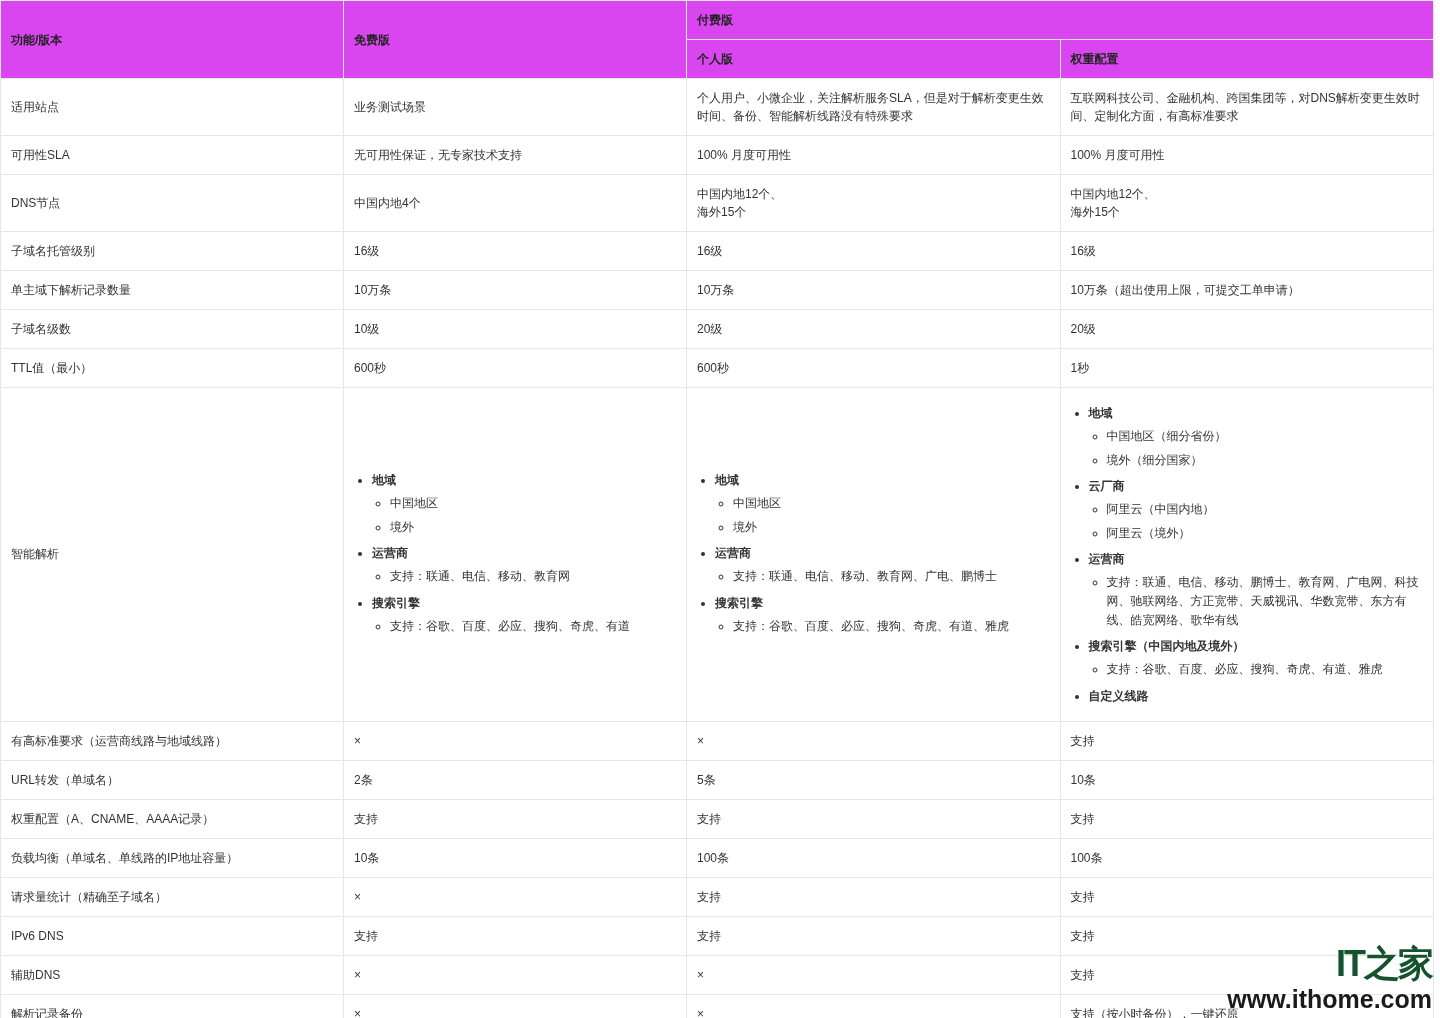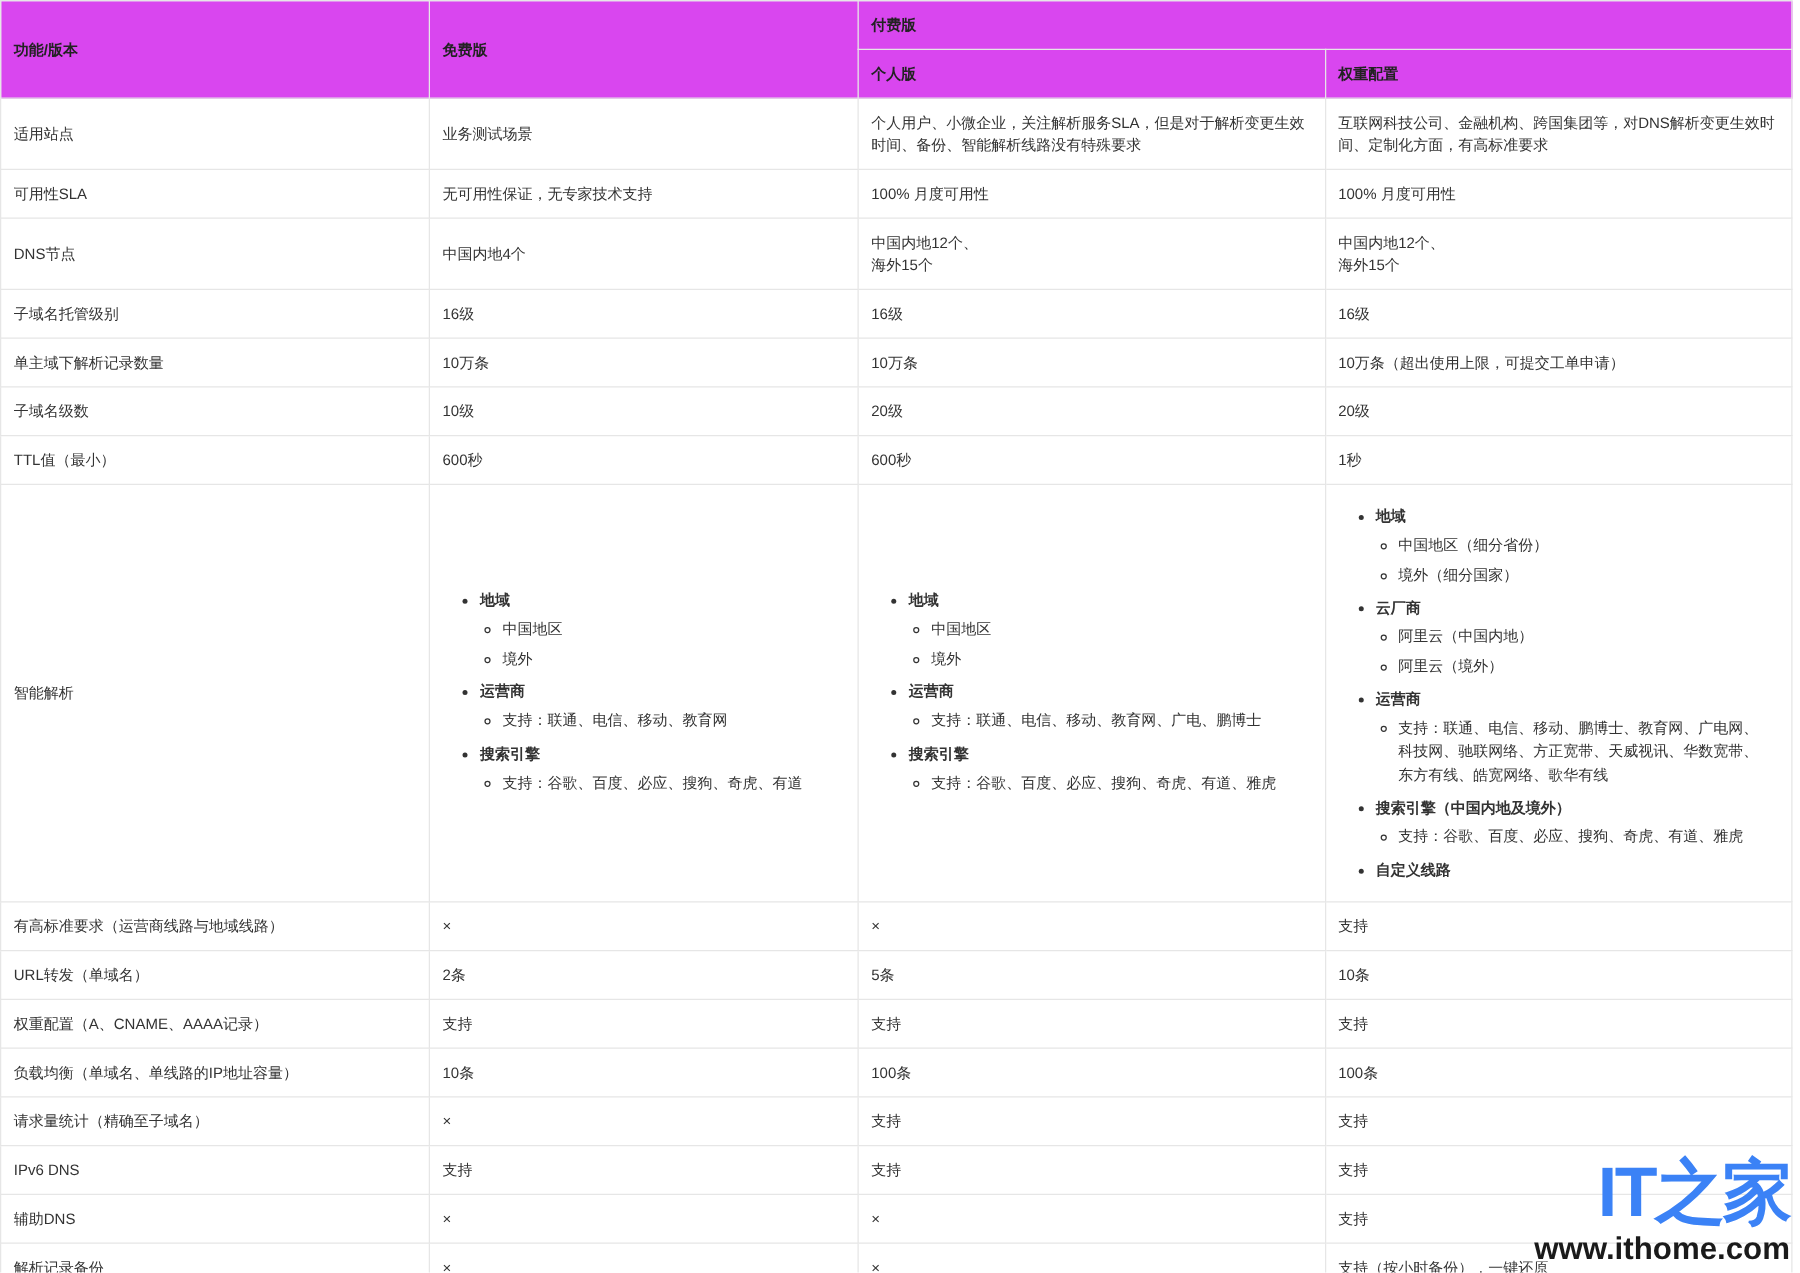--- a/index.html
+++ b/index.html
@@ -50,21 +50,21 @@
   .smart-cell {
     vertical-align: middle;
     padding: 8px 10px 8px 18px;
   }
   .smart-cell ul {
     margin: 0;
     padding-left: 18px;
     list-style: disc;
   }
   .smart-cell ul li {
-    margin: 6px 12px;
+    margin: 6px 0;
     font-weight: bold;
   }
   .smart-cell ul ul {
     margin: 4px 0 8px 0;
     padding-left: 18px;
     list-style: circle;
   }
   .smart-cell ul ul li {
     font-weight: normal;
     margin: 5px 0;
@@ -77,23 +77,23 @@
   .watermark {
     position: absolute;
     right: 8px;
     bottom: 4px;
     text-align: right;
     pointer-events: none;
   }
   .wm-logo {
     font-family: "Liberation Sans", sans-serif;
     font-weight: bold;
-    font-size: 56px;
+    font-size: 36px;
     letter-spacing: -2px;
-    color: #3b82f6;
+    color: #14532d;
     line-height: 1;
   }
   .wm-url {
     font-family: "Liberation Sans", sans-serif;
     font-weight: bold;
     font-size: 25px;
     color: #1a1a1a;
     line-height: 1.2;
     margin-top: 2px;
   }

